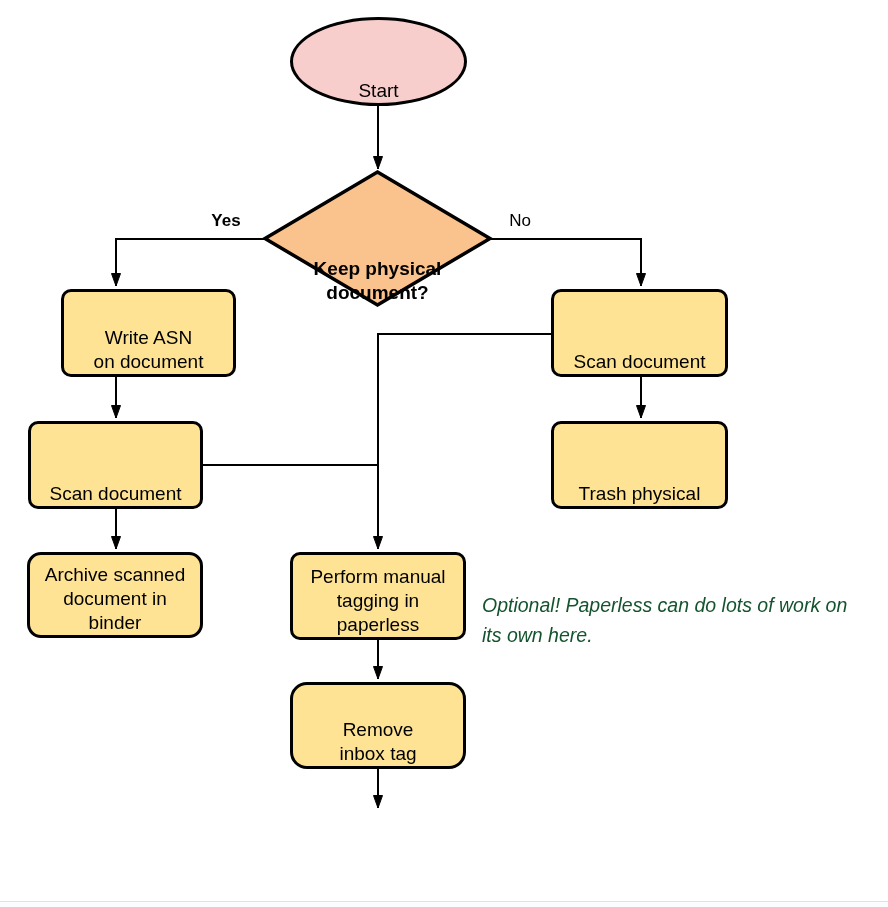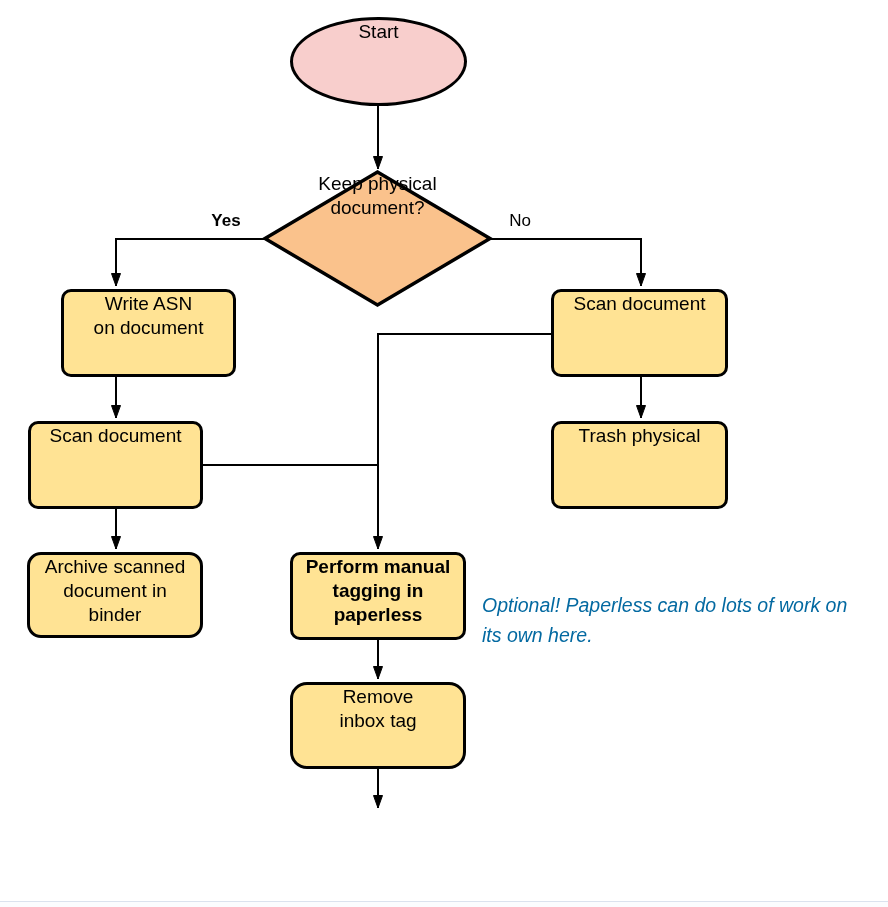--- a/index.html
+++ b/index.html
@@ -28,71 +28,72 @@
   .diamond-shape {
     fill: #fac28c;
     stroke: #000000;
     stroke-width: 3.5;
     stroke-linejoin: miter;
   }
   .node {
     position: absolute;
     box-sizing: border-box;
     display: flex;
-    align-items: flex-start;
+    align-items: flex-end;
     justify-content: center;
     text-align: center;
     font-size: 19px;
     line-height: 24px;
     color: #000000;
   }
   .node .lbl { white-space: pre-line; }
   .terminal {
     background: #f8cecc;
     border: 3px solid #000000;
     border-radius: 50%;
   }
   .process {
     background: #ffe394;
     border: 3px solid #000000;
     border-radius: 10px;
   }
   .decision-overlay {
     background: transparent;
     border: none;
+    font-weight: bold;
   }
   
   .n-start   { left: 290px; top: 17px;  width: 177px; height: 89px; }
   .n-decision{ left: 265px; top: 172px; width: 225px; height: 133px; }
   .n-write   { left: 28px;  top: 289px; width: 175px; height: 88px; margin-left: 33px; }
   .n-scanl   { left: 28px;  top: 421px; width: 175px; height: 88px; }
   .n-archive { left: 27px;  top: 552px; width: 176px; height: 86px; border-radius: 14px; }
   .n-scanr   { left: 551px; top: 289px; width: 177px; height: 88px; }
   .n-trash   { left: 551px; top: 421px; width: 177px; height: 88px; }
-  .n-tag     { left: 290px; top: 552px; width: 176px; height: 88px; font-weight: bold; }
+  .n-tag     { left: 290px; top: 552px; width: 176px; height: 88px; }
   .n-remove  { left: 290px; top: 682px; width: 176px; height: 87px; border-radius: 17px; }
   .n-end     { left: 290px; top: 811px; width: 177px; height: 88px; }
 
   .edge-label {
     position: absolute;
     font-size: 17px;
     color: #000000;
     text-align: center;
   }
   .lbl-yes { left: 204px; top: 211px; width: 44px; font-weight: bold; }
   .lbl-no  { left: 500px; top: 211px; width: 40px; }
 
   .note {
     position: absolute;
     left: 482px; top: 590px;
     width: 400px;
     font-size: 19.5px;
     line-height: 30px;
     font-style: italic;
-    color: #0369a1;
+    color: #14532d;
     white-space: pre-line;
   }
   .bottom-strip {
     position: absolute;
     left: 0; right: 0;
     top: 901px; height: 6px;
     background: #fbfcfe;
     border-top: 1px solid #dbe2ee;
   }
 </style>

